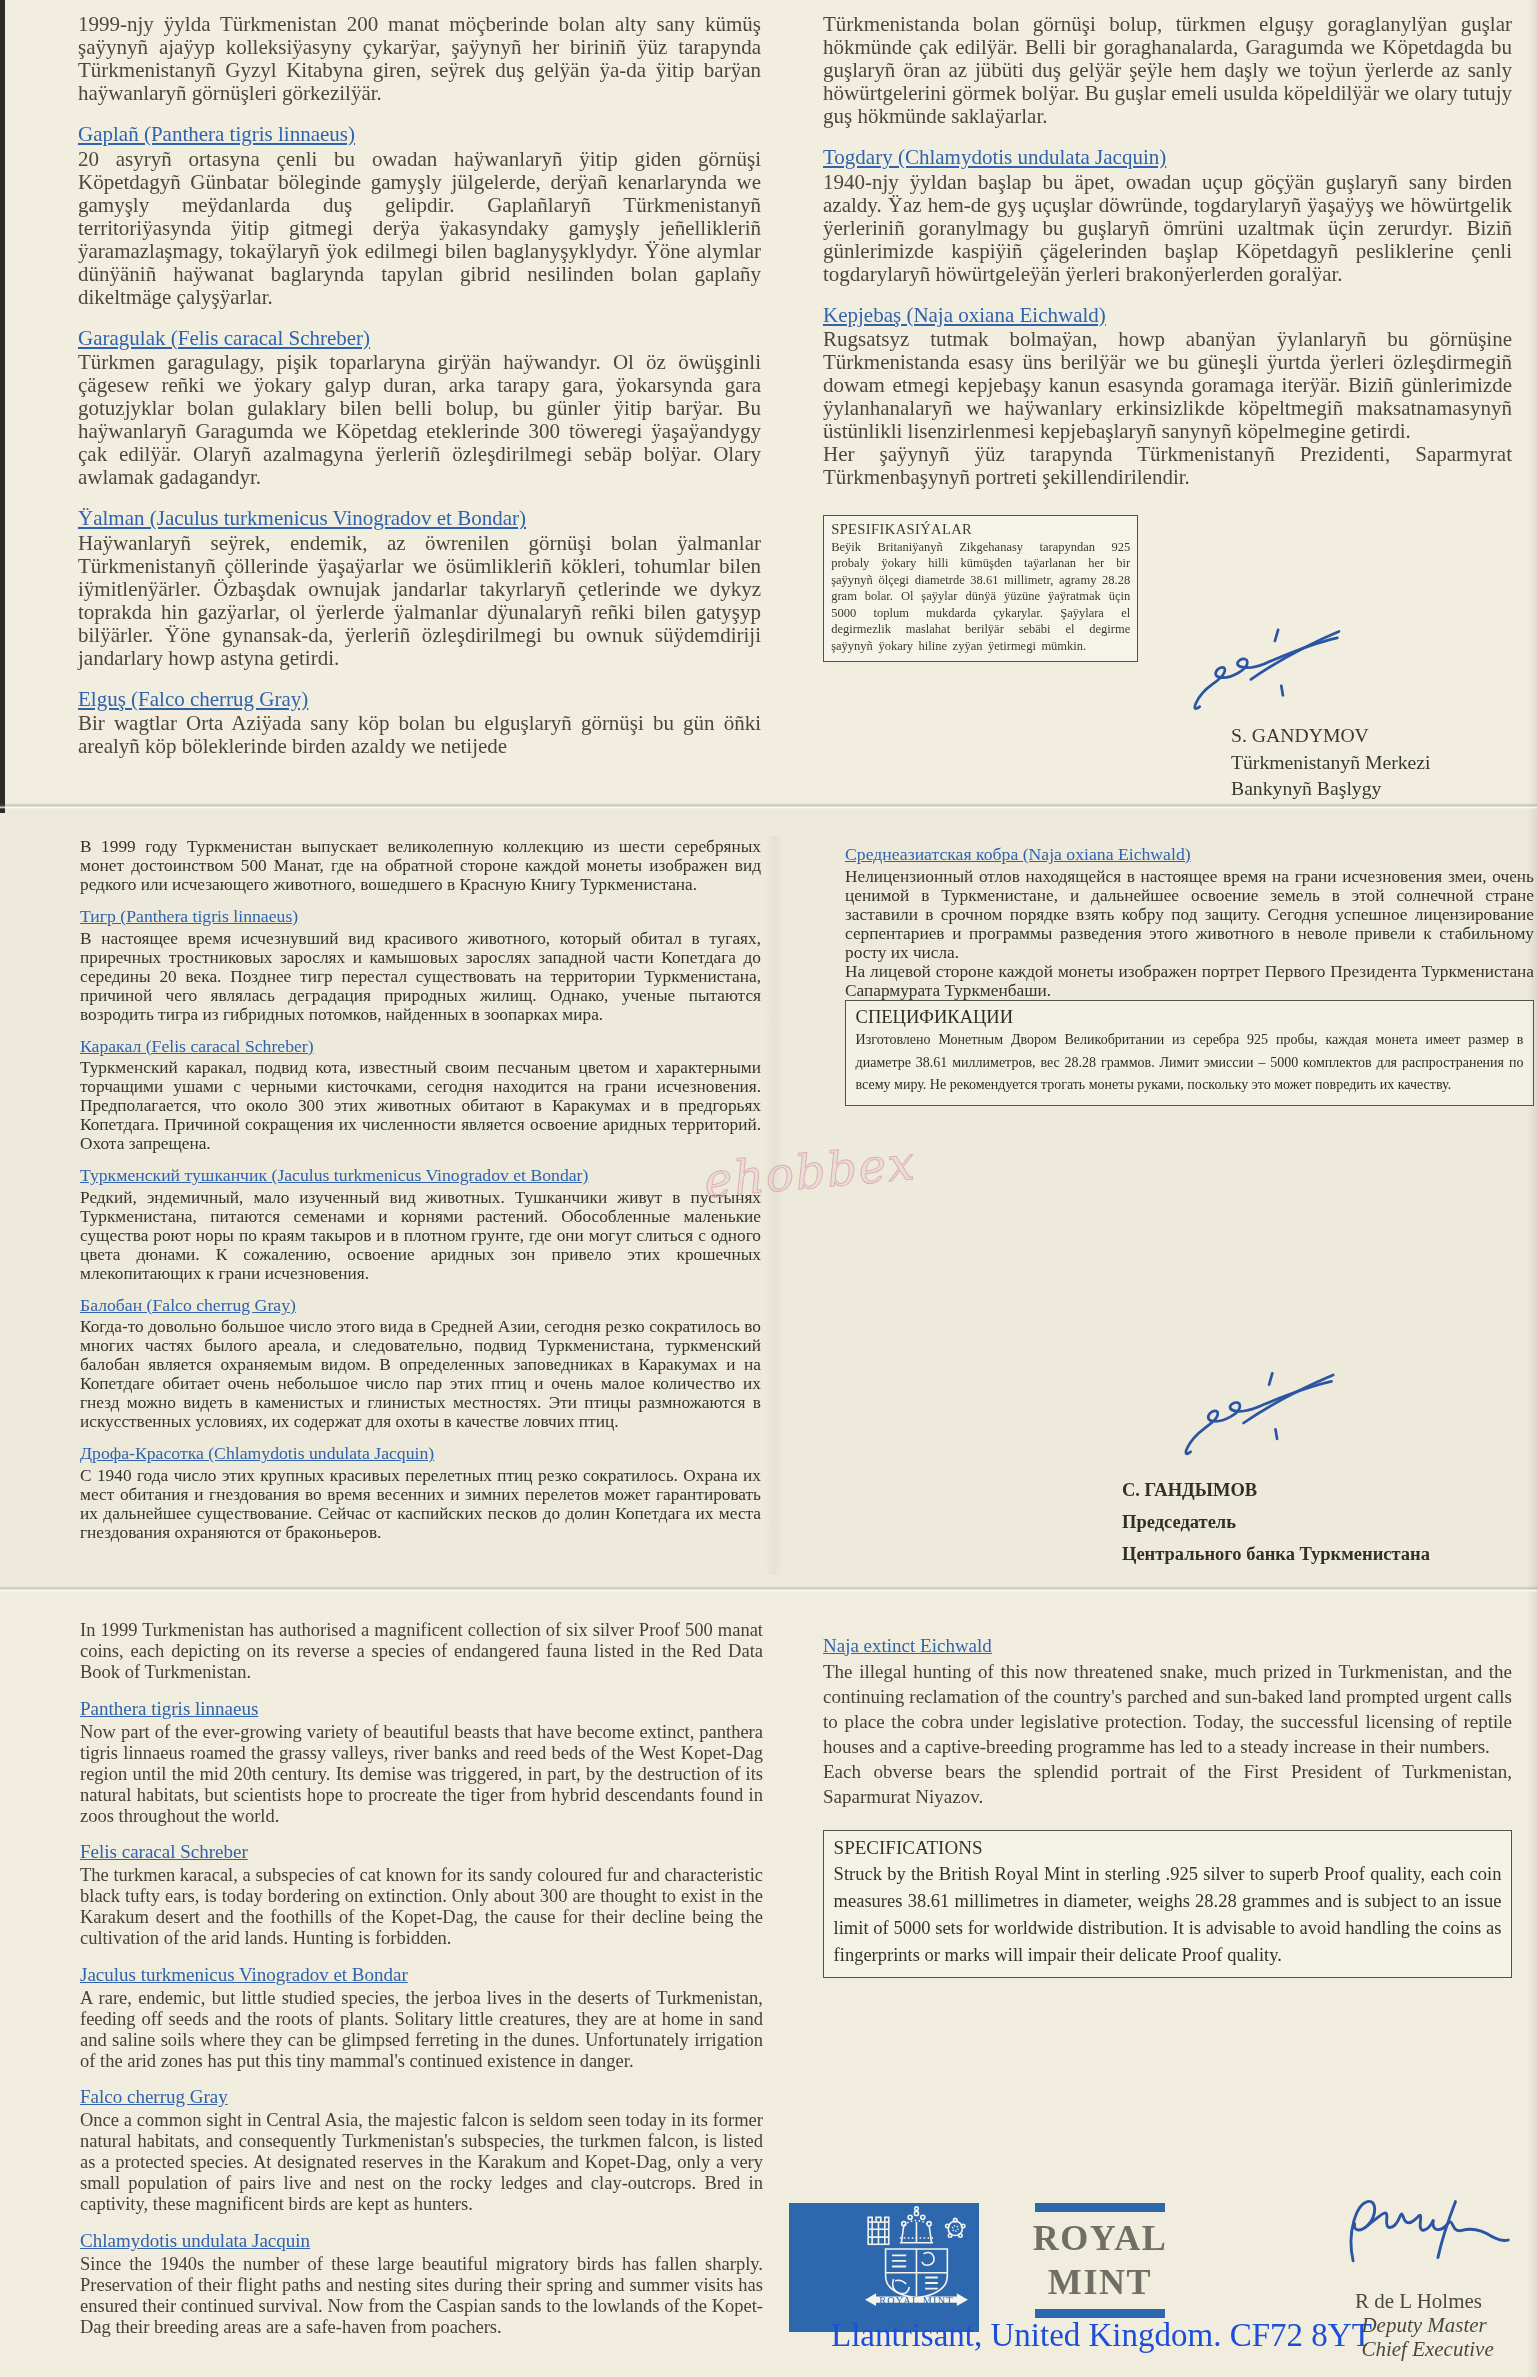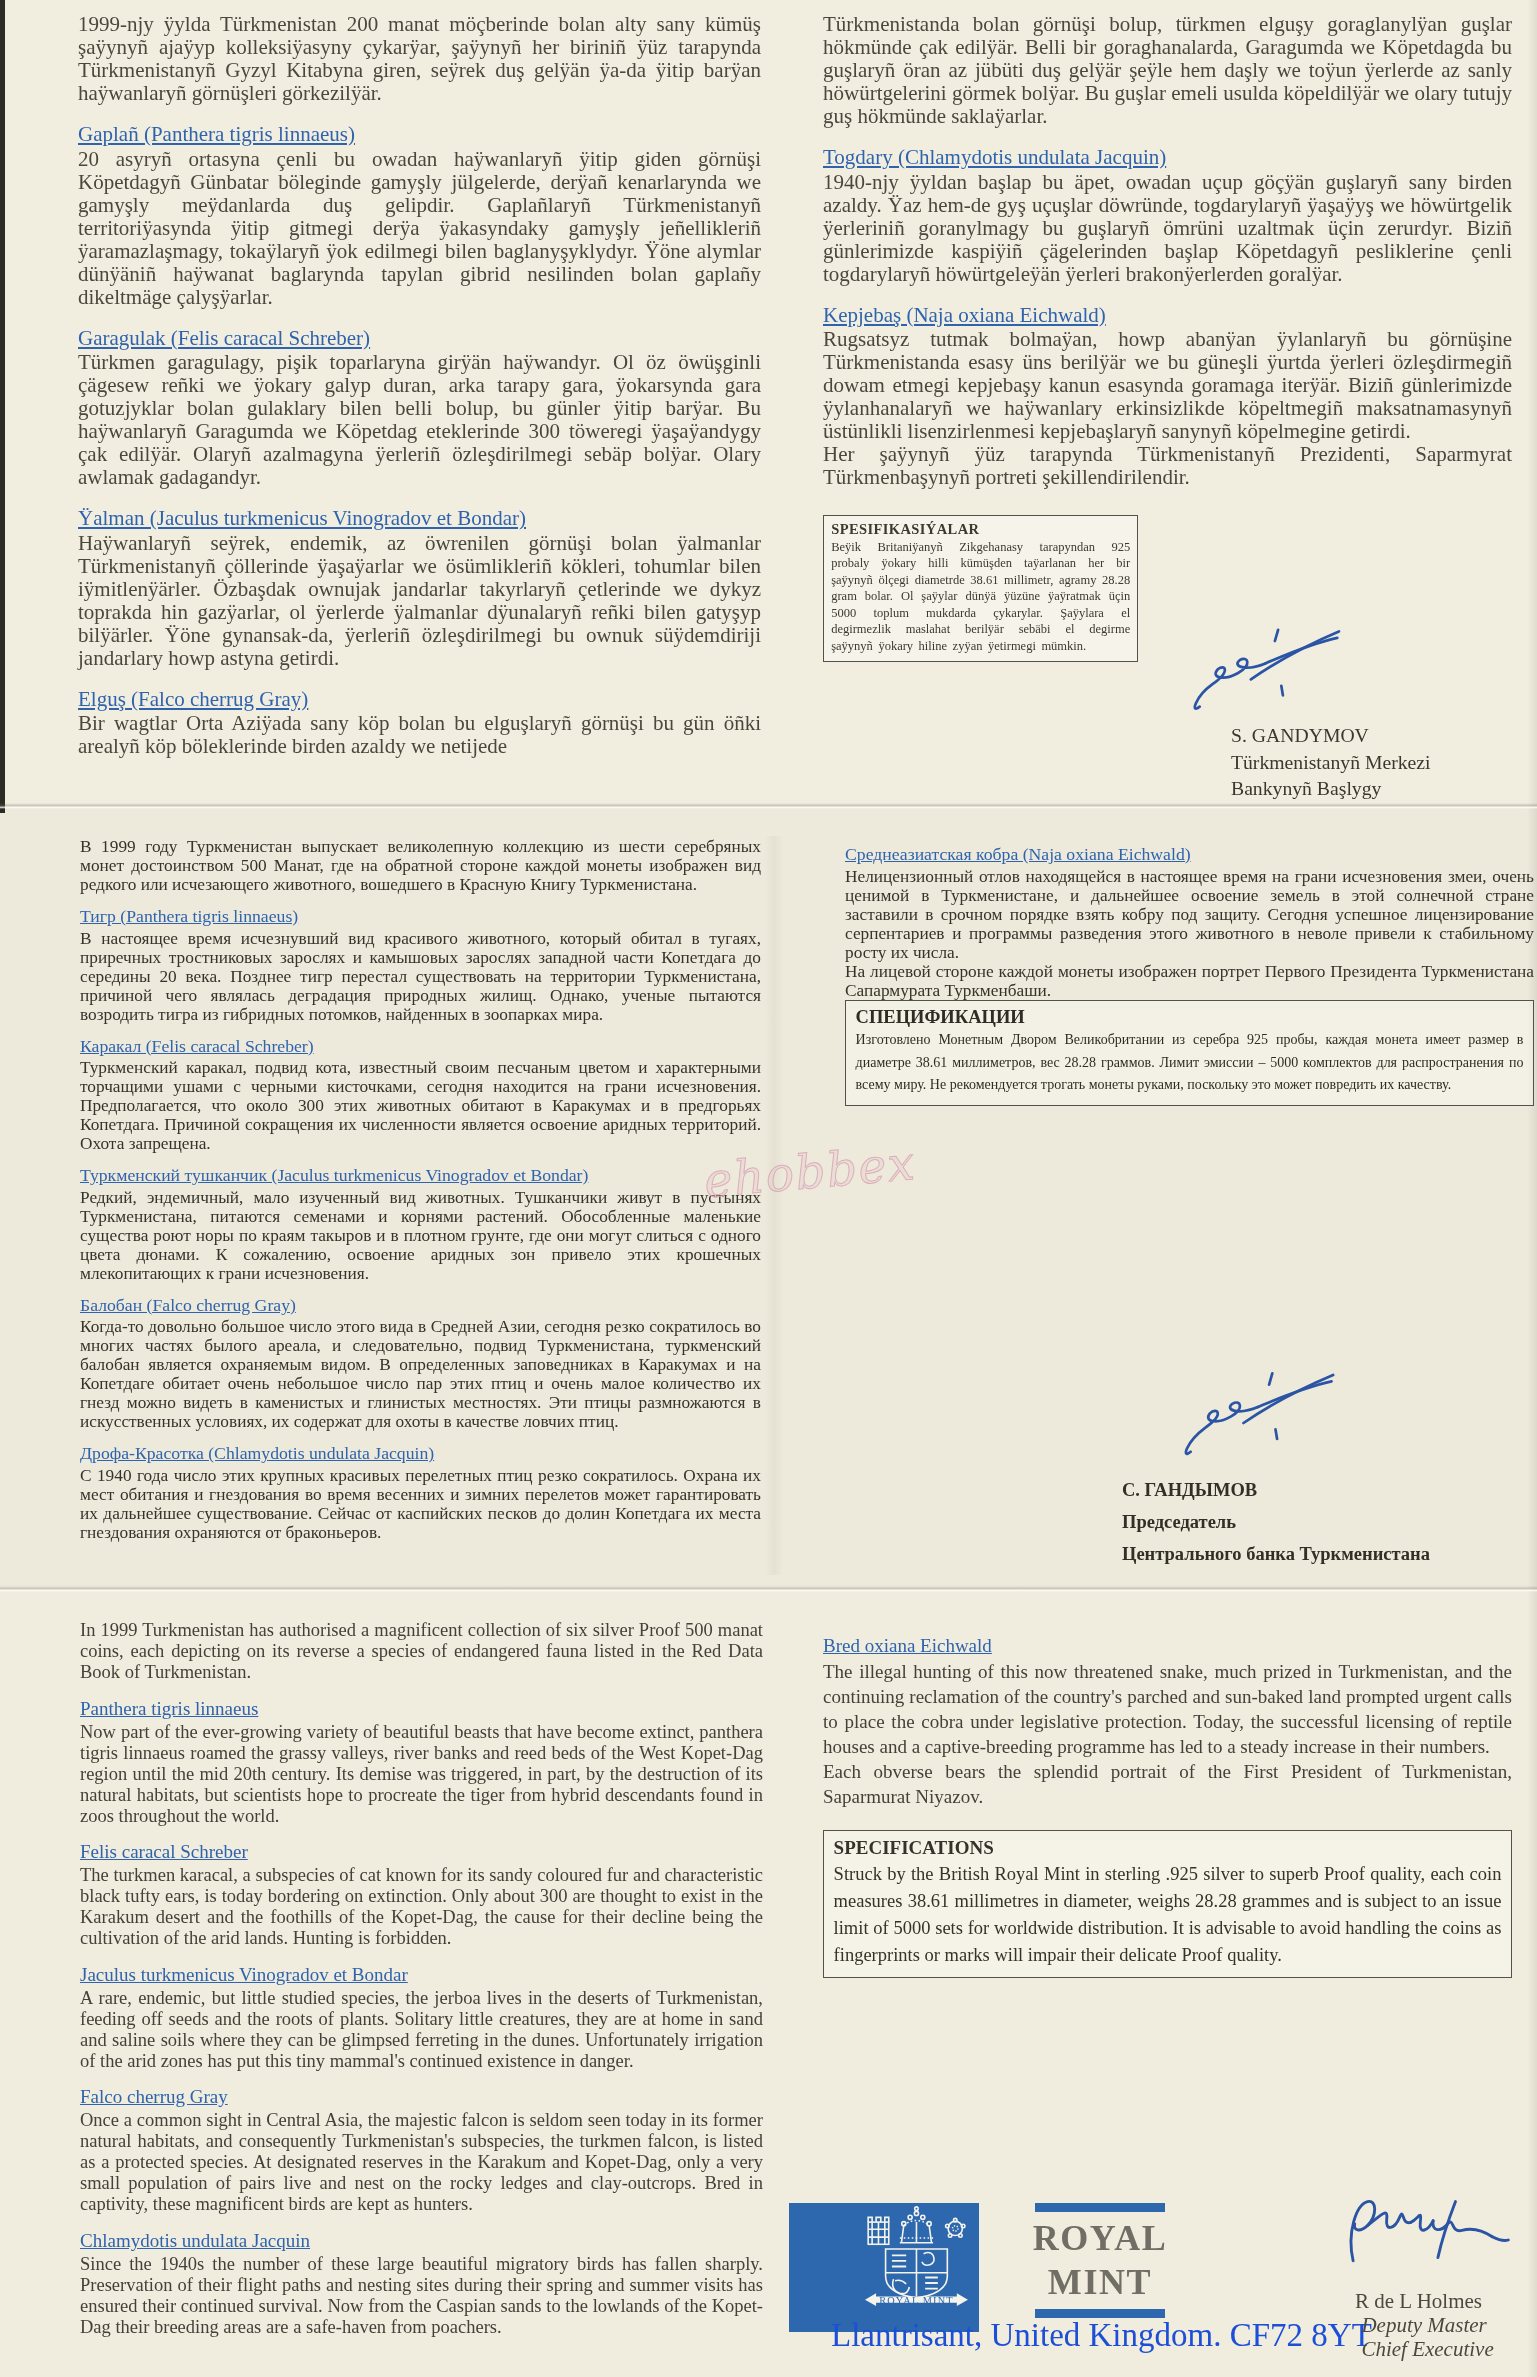--- a/index.html
+++ b/index.html
@@ -33,21 +33,21 @@
   .col .pr{margin:0;}
 
   
   .tk{font-size:21px;line-height:23px;color:#4b473c;}
   .tk .hd{font-size:21px;line-height:24px;margin-top:17px;margin-bottom:1.6px;}
   .tk .pr{margin:0;}
   .tk-left{left:78px;top:13px;width:683px;}
   .tk-right{left:823px;top:13px;width:689px;}
 
   .spec-box{border:1.6px solid #54514a;background:rgba(255,255,252,.35);}
-  .spec-box .sb-title{margin:0;font-weight:bold;}
+  .spec-box .sb-title{margin:0;font-weight:normal;}
   .spec-box .sb-body{margin:0;text-align:justify;}
   .tk-box{width:299px;margin-top:26px;padding:4.8px 7.2px 6.4px 7.2px;}
   .tk-box .sb-title{font-size:14.5px;line-height:17.7px;letter-spacing:0.4px;color:#3c392f;}
   .tk-box .sb-body{font-size:12.5px;line-height:16.5px;color:#3c392f;word-spacing:2.4px;}
 
   .sig{position:absolute;}
   .name-block{position:absolute;color:#3b382f;}
   .tk-name{left:1231px;top:722px;font-size:19.7px;line-height:26.5px;}
   .ru-name{left:1122px;top:1474px;font-size:18.5px;line-height:32px;font-weight:bold;color:#322f27;}
   .nb-line{margin:0;}
@@ -198,21 +198,21 @@
       <h3 class="hd">Jaculus turkmenicus Vinogradov et Bondar</h3>
       <p class="pr">A rare, endemic, but little studied species, the jerboa lives in the deserts of Turkmenistan, feeding off seeds and the roots of plants. Solitary little creatures, they are at home in sand and saline soils where they can be glimpsed ferreting in the dunes. Unfortunately irrigation of the arid zones has put this tiny mammal's continued existence in danger.</p>
       <h3 class="hd">Falco cherrug Gray</h3>
       <p class="pr">Once a common sight in Central Asia, the majestic falcon is seldom seen today in its former natural habitats, and consequently Turkmenistan's subspecies, the turkmen falcon, is listed as a protected species. At designated reserves in the Karakum and Kopet-Dag, only a very small population of pairs live and nest on the rocky ledges and clay-outcrops. Bred in captivity, these magnificent birds are kept as hunters.</p>
       <h3 class="hd">Chlamydotis undulata Jacquin</h3>
       <p class="pr">Since the 1940s the number of these large beautiful migratory birds has fallen sharply. Preservation of their flight paths and nesting sites during their spring and summer visits has ensured their continued survival. Now from the Caspian sands to the lowlands of the Kopet-Dag their breeding areas are a safe-haven from poachers.</p>
     </div>
 
   <div class="col en en-right">
     <div>
-        <h3 class="hd">Bred oxiana Eichwald</h3>
+        <h3 class="hd">Naja extinct Eichwald</h3>
         <p class="pr">The illegal hunting of this now threatened snake, much prized in Turkmenistan, and the continuing reclamation of the country's parched and sun-baked land prompted urgent calls to place the cobra under legislative protection. Today, the successful licensing of reptile houses and a captive-breeding programme has led to a steady increase in their numbers.</p>
         <p class="pr">Each obverse bears the splendid portrait of the First President of Turkmenistan, Saparmurat Niyazov.</p>
       </div>
     <div class="spec-box en-box">
       <p class="sb-title">SPECIFICATIONS</p>
       <p class="sb-body">Struck by the British Royal Mint in sterling .925 silver to superb Proof quality, each coin measures 38.61 millimetres in diameter, weighs 28.28 grammes and is subject to an issue limit of 5000 sets for worldwide distribution. It is advisable to avoid handling the coins as fingerprints or marks will impair their delicate Proof quality.</p>
     </div>
   </div>
 
   <div class="rm-rect">

